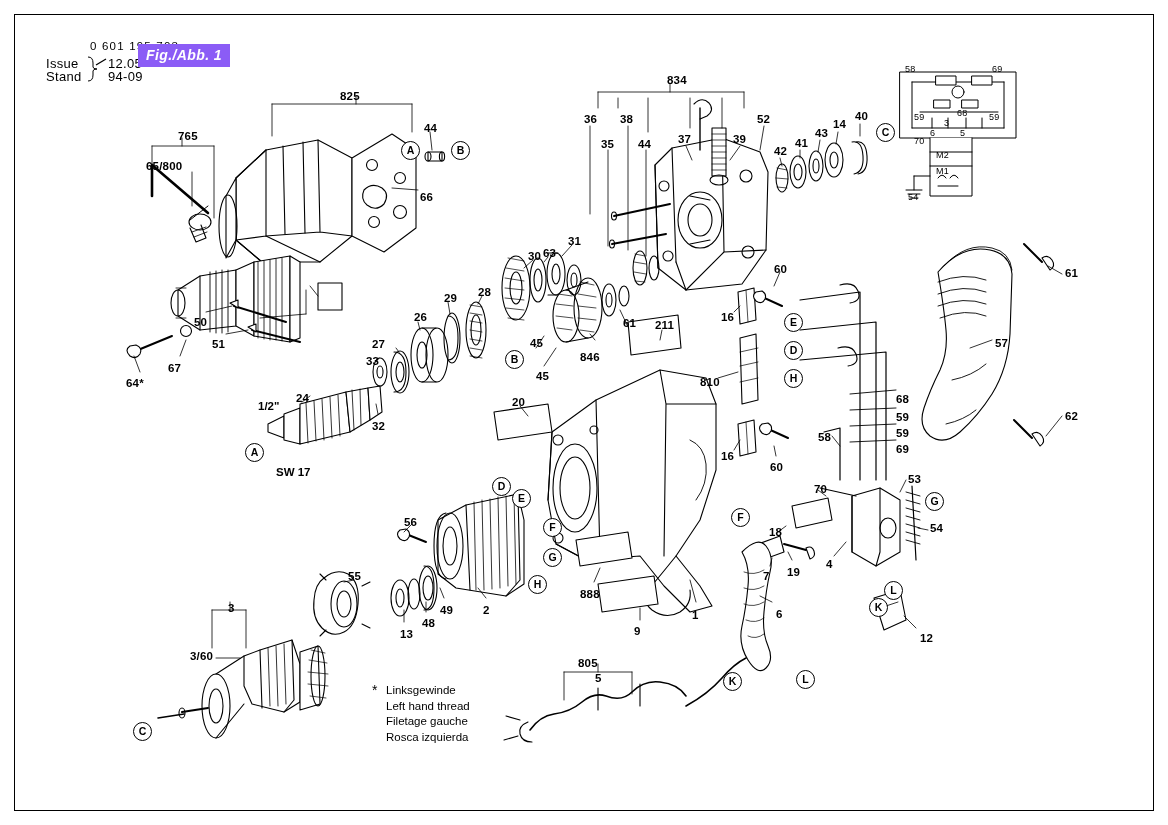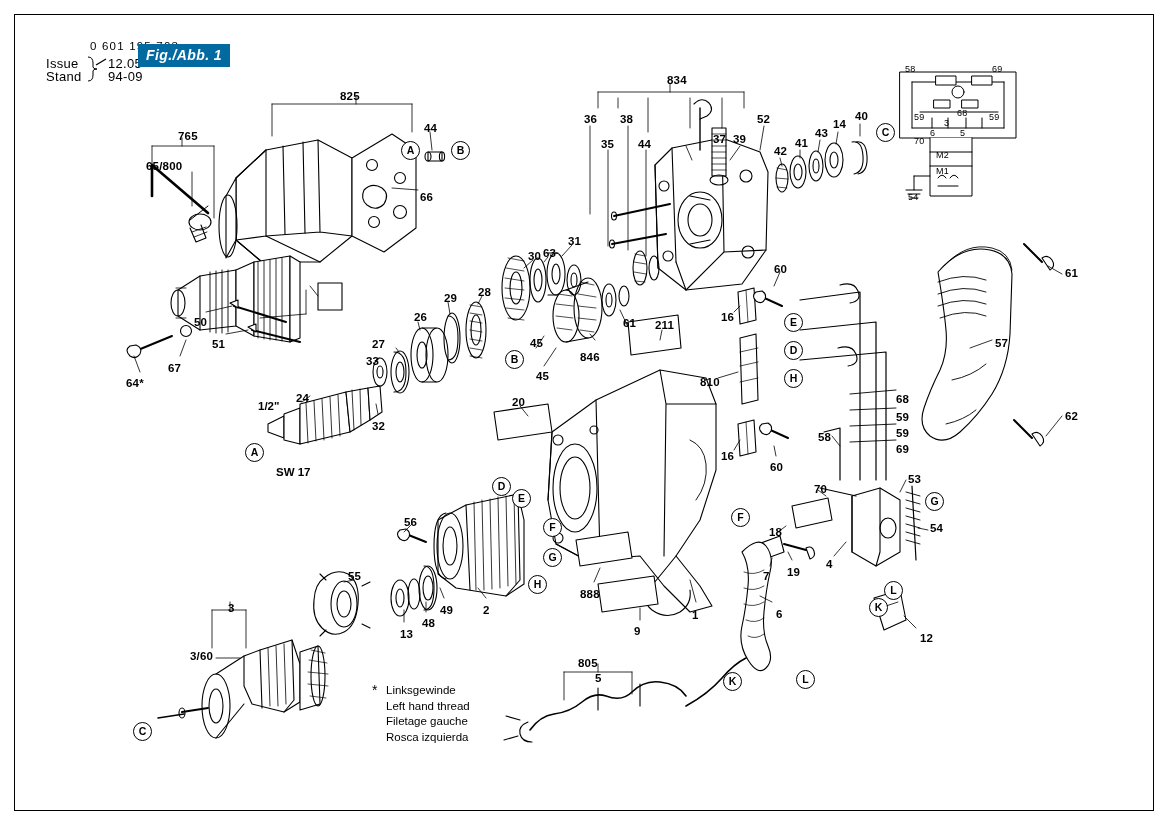--- a/index.html
+++ b/index.html
@@ -45,21 +45,21 @@
   .brace {
     position: absolute;
     left: 86px;
     top: 56px;
     font-size: 10px;
   }
   .figbox {
     position: absolute;
     left: 138px;
     top: 44px;
-    background: #0369a1;
+    background: #8b5cf6;
     color: #fff;
     font-weight: bold;
     font-style: italic;
     font-size: 14px;
     padding: 3px 8px 4px 8px;
     letter-spacing: 0.4px;
   }
 
   
   .footnote {
@@ -588,21 +588,21 @@
       <div class="num" style="left: 634px; top: 625px;">9</div>
       <div class="num" style="left: 692px; top: 609px;">1</div>
       <div class="num" style="left: 776px; top: 608px;">6</div>
       <div class="num" style="left: 578px; top: 657px;">805</div>
       <div class="num" style="left: 595px; top: 672px;">5</div>
       <div class="num" style="left: 584px; top: 113px;">36</div>
       <div class="num" style="left: 601px; top: 138px;">35</div>
       <div class="num" style="left: 620px; top: 113px;">38</div>
       <div class="num" style="left: 638px; top: 138px;">44</div>
       <div class="num" style="left: 667px; top: 74px;">834</div>
-      <div class="num" style="left: 678px; top: 133px; margin-left: 35px;">37</div>
+      <div class="num" style="left: 678px; top: 133px;">37</div>
       <div class="num" style="left: 733px; top: 133px;">39</div>
       <div class="num" style="left: 757px; top: 113px;">52</div>
       <div class="num" style="left: 774px; top: 145px;">42</div>
       <div class="num" style="left: 795px; top: 137px;">41</div>
       <div class="num" style="left: 815px; top: 127px;">43</div>
       <div class="num" style="left: 833px; top: 118px;">14</div>
       <div class="num" style="left: 855px; top: 110px;">40</div>
       <div class="num" style="left: 721px; top: 311px;">16</div>
       <div class="num" style="left: 774px; top: 263px;">60</div>
       <div class="num" style="left: 700px; top: 376px;">810</div>

